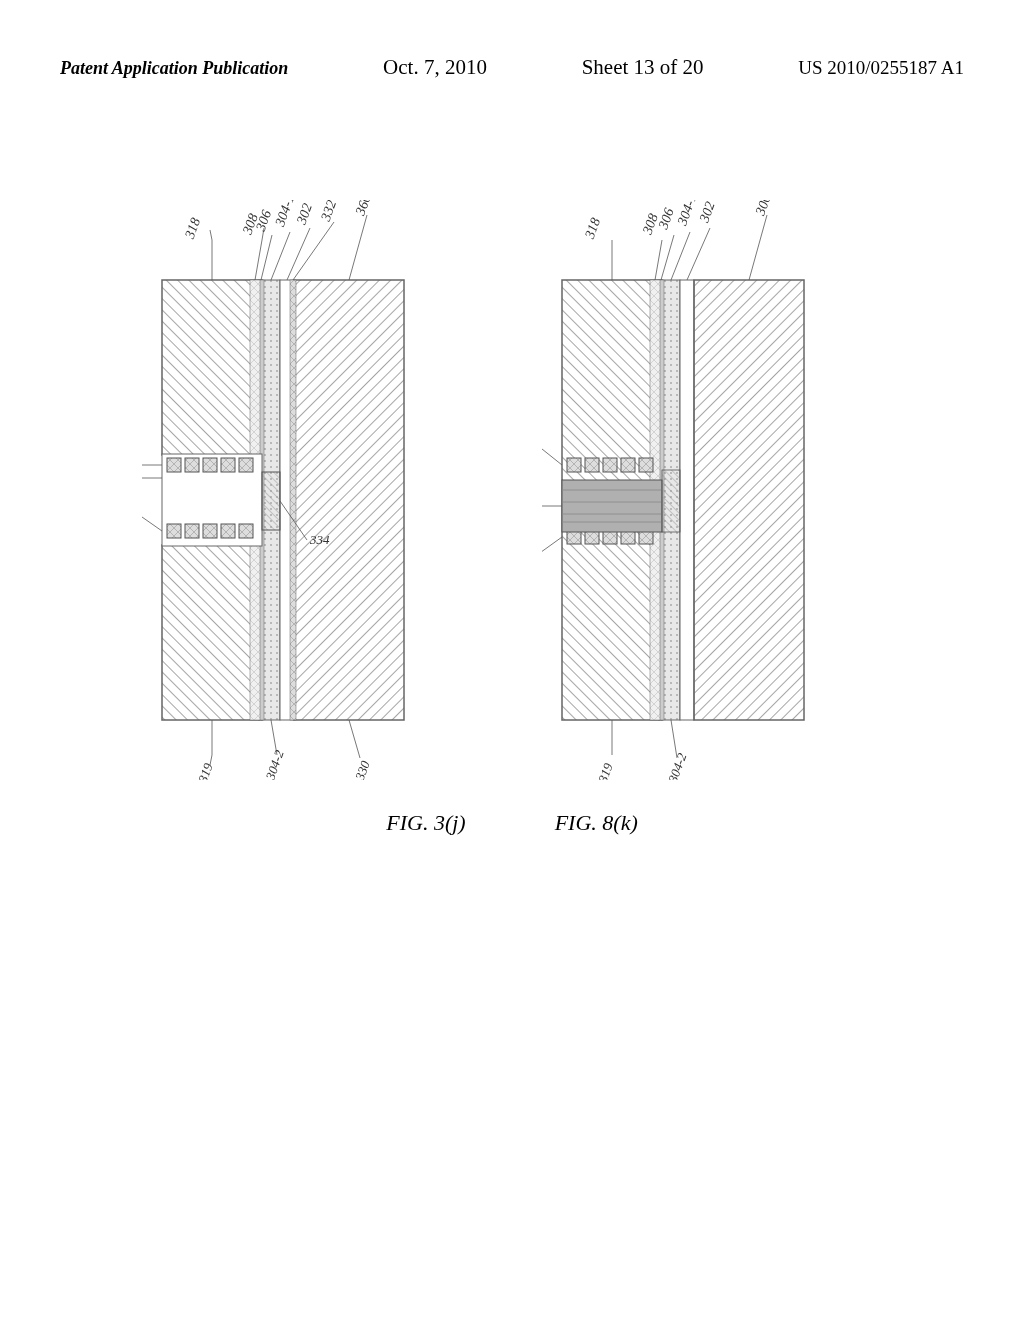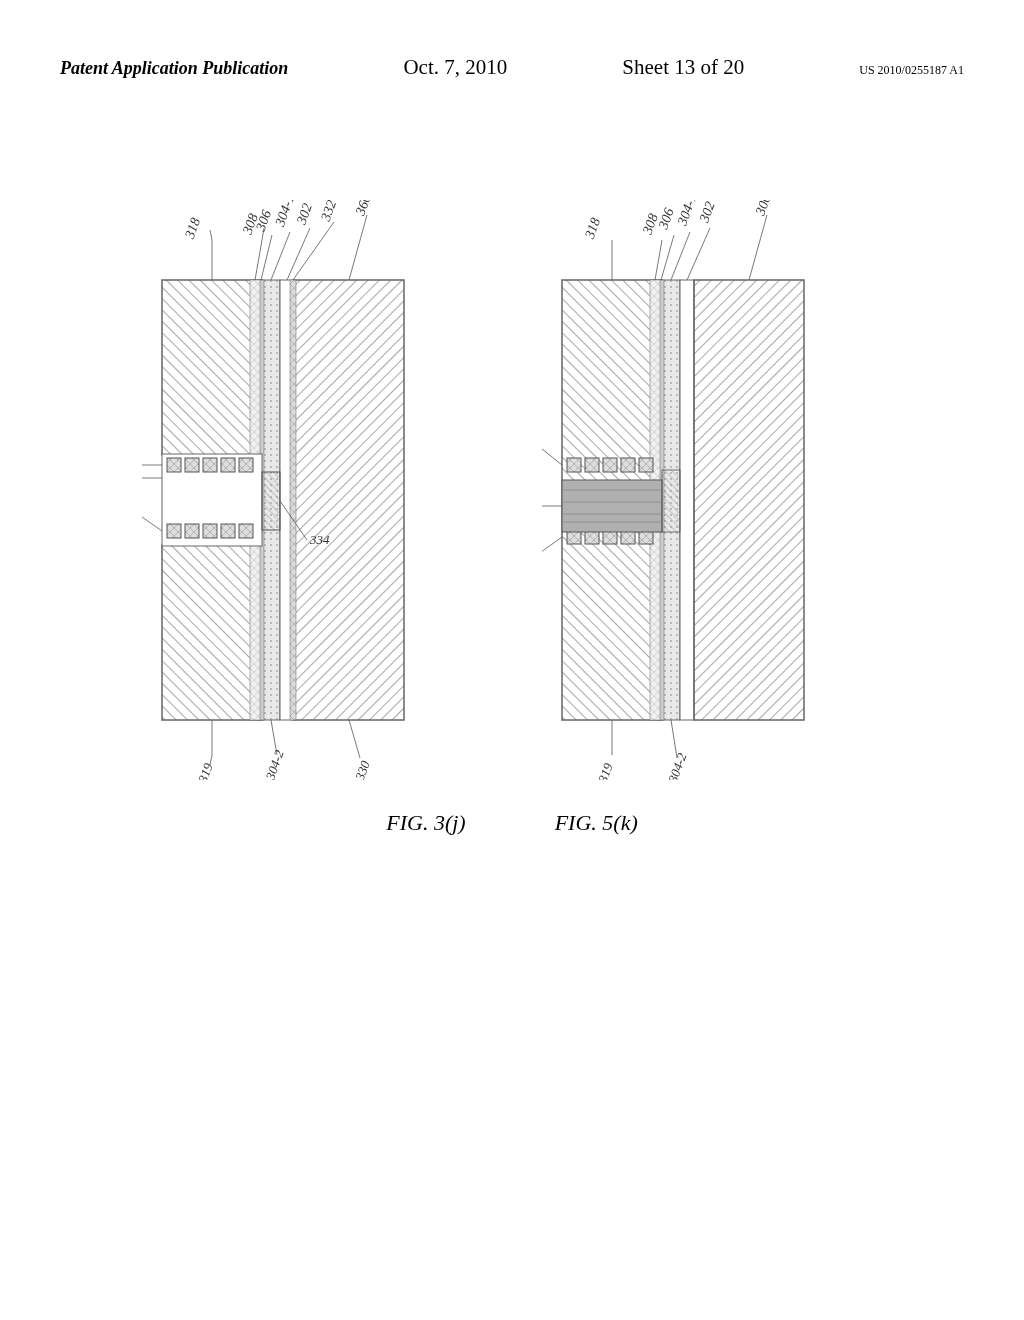--- a/index.html
+++ b/index.html
@@ -35,21 +35,21 @@
     .header-left {
       font-weight: bold;
       font-style: italic;
     }
 
     .header-center {
       font-size: 21px;
     }
 
     .header-right {
-      font-size: 12px;
+      font-size: 19px;
     }
 
     
     .diagram-area {
       position: absolute;
       top: 140px;
       left: 50px;
       right: 50px;
       bottom: 80px;
       display: flex;
@@ -322,18 +322,18 @@
 
           <line x1="129" y1="520" x2="135" y2="558" stroke="#555" stroke-width="0.8"></line>
           <text x="122" y="574" font-size="13" font-style="italic" fill="#333" transform="rotate(-70, 135, 570)">304-2</text>
         </svg>
       </div>
 
     </div>
 
     <div class="figure-labels-row">
       <div class="figure-label">FIG. 3(j)</div>
-      <div class="figure-label">FIG. 5(k)</div>
+      <div class="figure-label">FIG. 8(k)</div>
     </div>
 
   </div>
 
 </div>
 
 </body></html>

